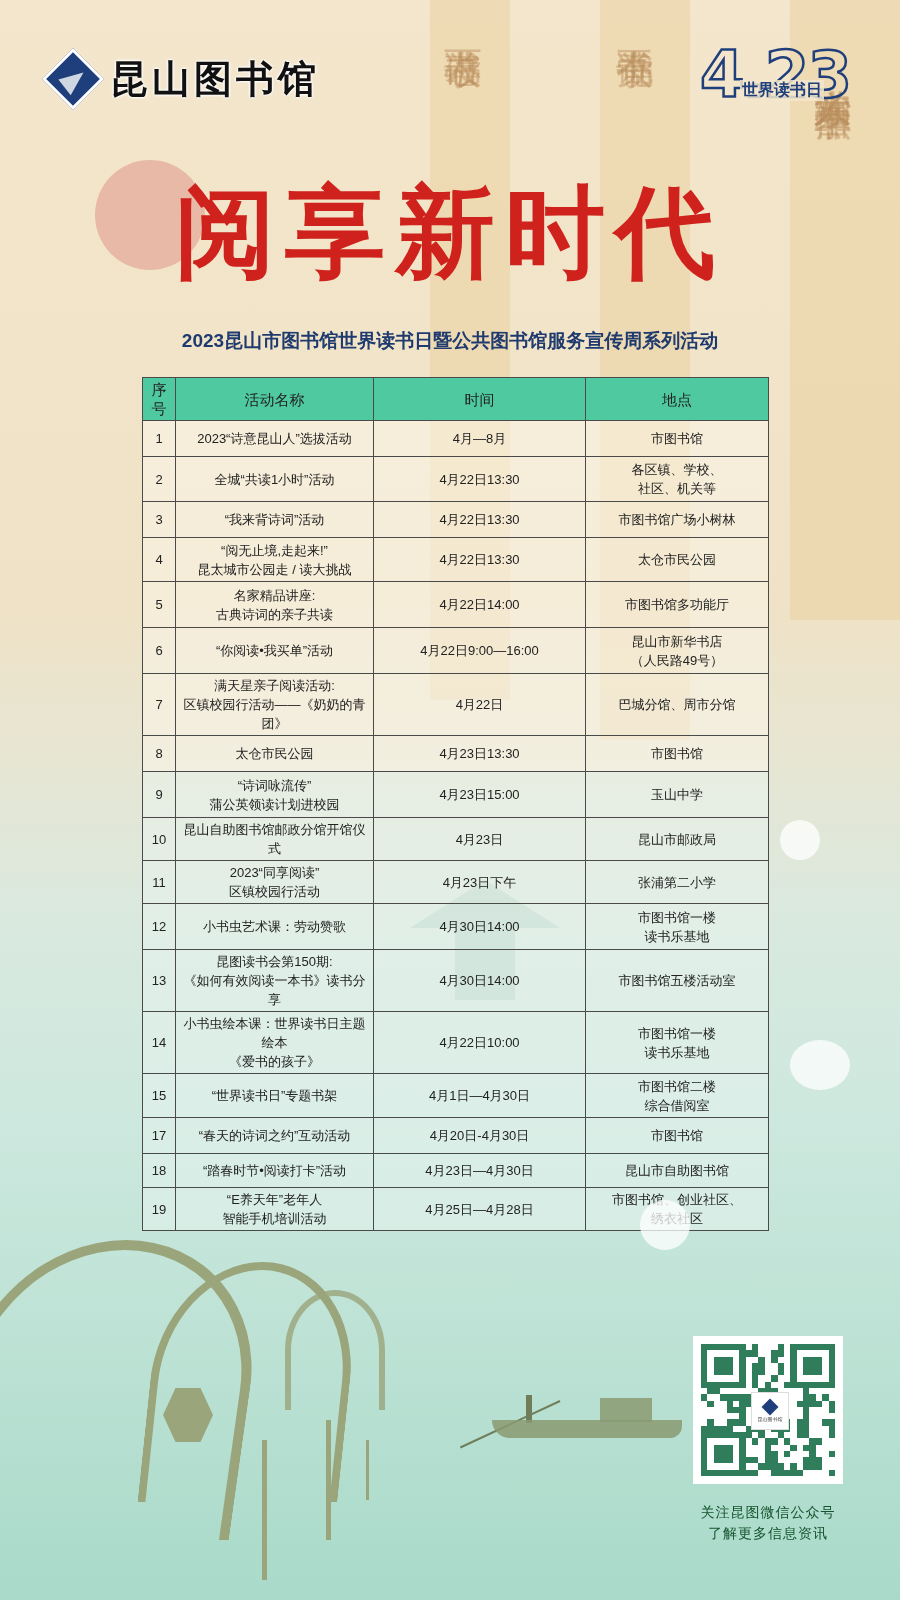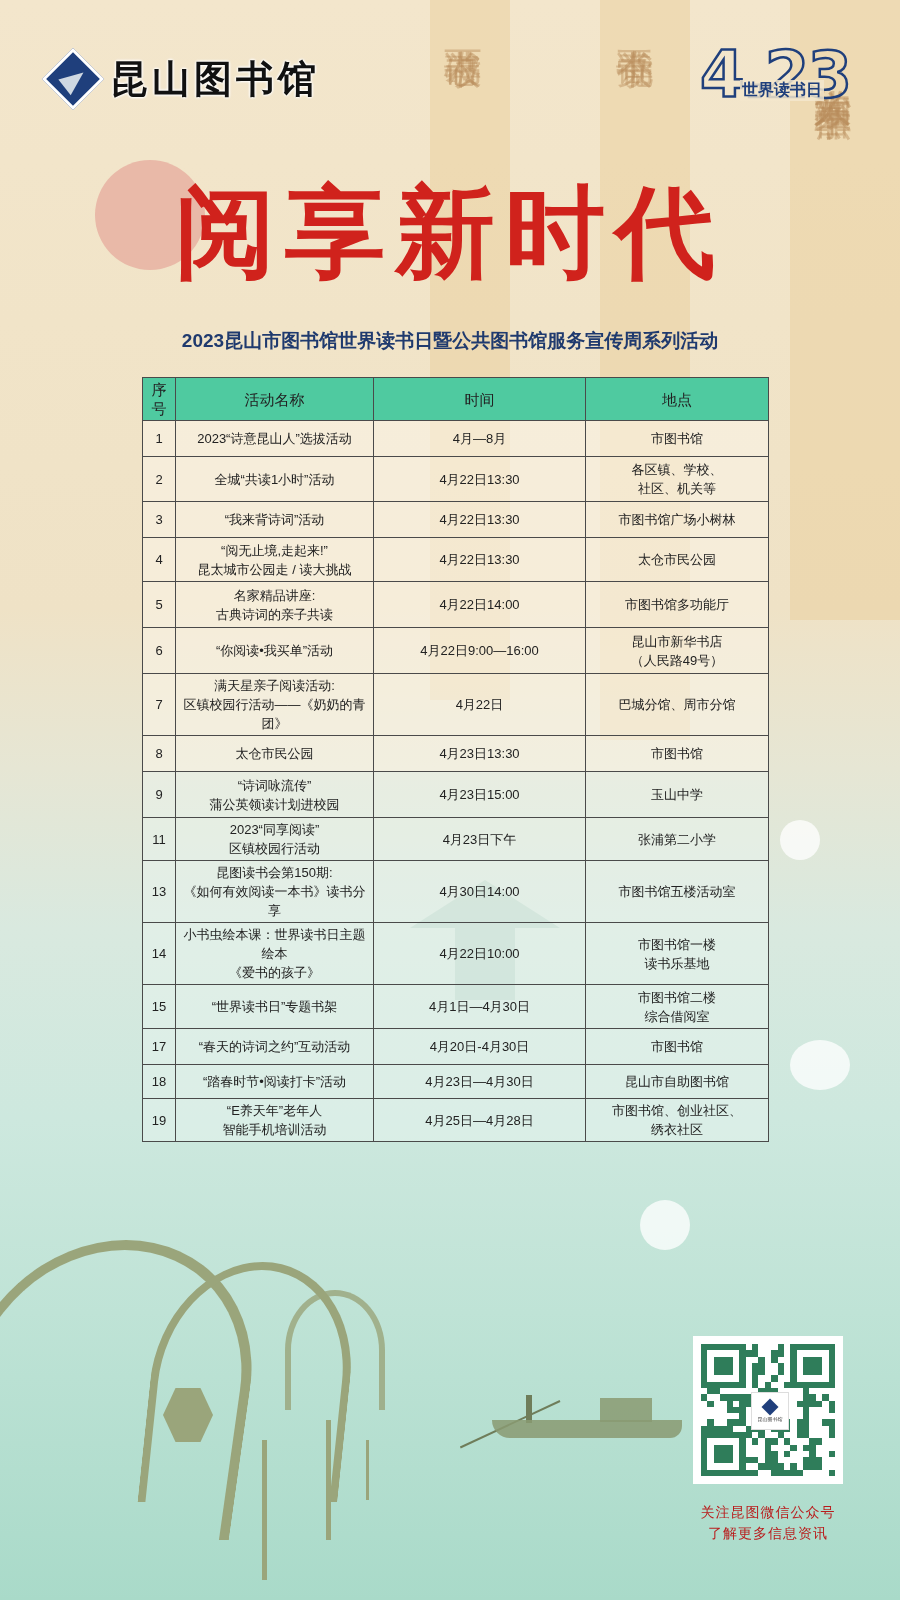--- a/index.html
+++ b/index.html
@@ -50,21 +50,21 @@
   .pavilion { position:absolute; left:410px; top:880px; width:150px; height:120px; background:rgba(120,170,150,0.25); clip-path:polygon(50% 0,100% 40%,70% 40%,70% 100%,30% 100%,30% 40%,0 40%); }
   .flower { position:absolute; border-radius:50%; background:rgba(255,255,255,0.75); }
 
   .qr { position:absolute; left:693px; top:1336px; width:150px; height:148px; background:#fff; padding:8px; }
   .qr-grid { width:134px; height:132px; display:grid; grid-template-columns:repeat(21,1fr); grid-template-rows:repeat(21,1fr); }
   .qr-grid span { display:block; }
   .qr-grid .on { background:#2f7d5a; }
   .qr-center { position:absolute; left:58px; top:56px; width:38px; height:38px; background:#fff; border:1px solid #ddd; display:flex; flex-direction:column; align-items:center; justify-content:center; }
   .qr-center .m { width:12px; height:12px; background:#1f3f7c; transform:rotate(45deg); }
   .qr-center .t { font-size:5px; color:#333; margin-top:3px; }
-  .qr-caption { position:absolute; left:680px; top:1502px; width:176px; text-align:center; font-family:"Liberation Sans", sans-serif; font-size:14px; color:#b91c1c; line-height:21px; letter-spacing:1px; }
+  .qr-caption { position:absolute; left:680px; top:1502px; width:176px; text-align:center; font-family:"Liberation Sans", sans-serif; font-size:14px; color:#14532d; line-height:21px; letter-spacing:1px; }
 </style>
 </head>
 <body>
 
 <div class="scroll s1"></div>
 <div class="scroll s2"></div>
 <div class="scroll s3"></div>
 <div class="callig" style="left:440px; top:20px;">读书破万卷</div>
 <div class="callig" style="left:612px; top:20px;">读书不觉春</div>
 <div class="callig" style="left:810px; top:60px; height:560px;">人学始知道 不学非自然</div>
@@ -192,29 +192,50 @@
         <td>9</td>
         <td>
           <div>“诗词咏流传”</div>
           <div>蒲公英领读计划进校园</div>
         </td>
         <td>4月23日15:00</td>
         <td>
           <div>玉山中学</div>
         </td>
       </tr>
+      <tr class="cool" style="height: 34px;">
+        <td>10</td>
+        <td>
+          <div>昆山自助图书馆邮政分馆开馆仪式</div>
+        </td>
+        <td>4月23日</td>
+        <td>
+          <div>昆山市邮政局</div>
+        </td>
+      </tr>
       <tr class="cool" style="height: 35px;">
         <td>11</td>
         <td>
           <div>2023“同享阅读”</div>
           <div>区镇校园行活动</div>
         </td>
         <td>4月23日下午</td>
         <td>
           <div>张浦第二小学</div>
+        </td>
+      </tr>
+      <tr class="cool" style="height: 46px;">
+        <td>12</td>
+        <td>
+          <div>小书虫艺术课：劳动赞歌</div>
+        </td>
+        <td>4月30日14:00</td>
+        <td>
+          <div>市图书馆一楼</div>
+          <div>读书乐基地</div>
         </td>
       </tr>
       <tr class="cool" style="height: 44px;">
         <td>13</td>
         <td>
           <div>昆图读书会第150期:</div>
           <div>《如何有效阅读一本书》读书分享</div>
         </td>
         <td>4月30日14:00</td>
         <td>

